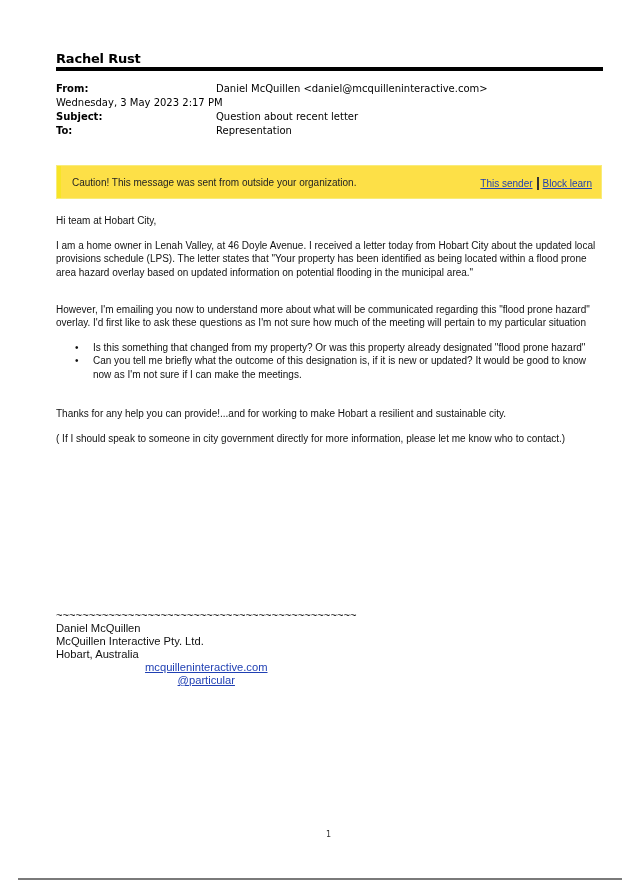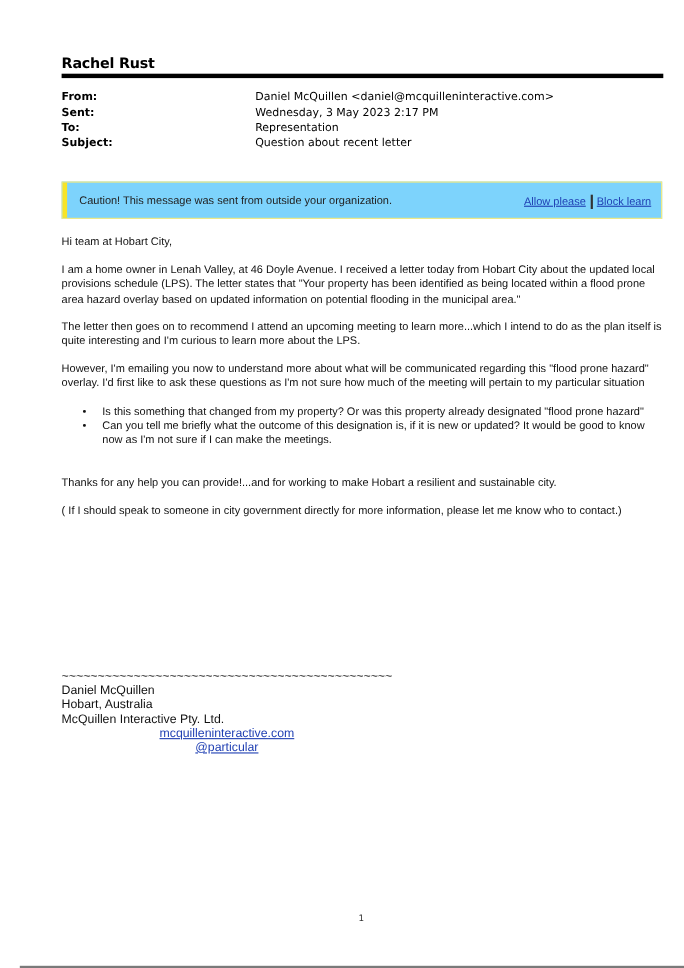--- a/index.html
+++ b/index.html
@@ -1,24 +1,24 @@
 <!DOCTYPE html>
 <html><head>
 <meta charset="utf-8">
 <style>
   html, body { margin: 0; padding: 0; background: #ffffff; }
   body { width: 622px; height: 880px; position: relative; overflow: hidden; color: #000; }
   .page { position: absolute; left: 18px; top: 0; width: 622px; height: 741px; background: #fff; padding-left: 24px; }
   .owner { position: absolute; left: 38px; top: 51px; font-family: "DejaVu Sans", sans-serif; font-weight: bold; font-size: 13px; letter-spacing: -0.2px; }
   .rule { position: absolute; left: 38px; top: 67px; width: 547px; height: 4px; background: #000; }
   .hdr { position: absolute; left: 38px; top: 82px; font-family: "DejaVu Sans", sans-serif; font-size: 10px; line-height: 14px; }
-  .hdr-row { display: flex; height: 14px; gap: 16px; }
+  .hdr-row { display: flex; height: 14px; }
   .hdr-label { width: 160px; font-weight: bold; }
   .hdr-value { white-space: nowrap; }
-  .banner { position: absolute; left: 38px; top: 165px; width: 546px; height: 34px; background: #7dd3fc; border: 1px solid #f8ec7a; box-sizing: border-box; }
+  .banner { position: absolute; left: 38px; top: 165px; width: 546px; height: 34px; background: #fde047; border: 1px solid #f8ec7a; box-sizing: border-box; }
   .banner-accent { position: absolute; left: 0; top: 0; width: 4px; height: 100%; background: #f7e427; }
   .banner-text { position: absolute; left: 15px; top: 11px; font-family: "Liberation Sans", sans-serif; font-size: 10px; color: #222; }
   .banner-links { position: absolute; right: 9px; top: 11px; font-family: "Liberation Sans", sans-serif; font-size: 10px; display: flex; align-items: center; }
   .banner-links a { color: #1f3fb3; text-decoration: underline; cursor: pointer; }
   .banner-sep { display: inline-block; width: 2px; height: 13px; background: #333; margin: 0 4px; }
   .body { position: absolute; left: 38px; top: 214px; width: 548px; font-family: "Liberation Sans", sans-serif; font-size: 10px; line-height: 13.2px; color: #111; }
   .body p { margin: 0; }
   .gap-s { height: 12px; }
   .bullets { margin: 12px 0 0 0; padding: 0; list-style: none; }
   .bullets li { position: relative; padding-left: 37px; }
@@ -35,49 +35,47 @@
 
   <div class="owner">Rachel Rust</div>
   <div class="rule"></div>
 
   <div class="hdr">
     <div class="hdr-row">
       <span class="hdr-label">From:</span>
       <span class="hdr-value">Daniel McQuillen &lt;daniel@mcquilleninteractive.com&gt;</span>
     </div>
     <div class="hdr-row">
-      <span class="hdr-label">Sent:</span>
       <span class="hdr-value">Wednesday, 3 May 2023 2:17 PM</span>
+    </div>
+    <div class="hdr-row">
+      <span class="hdr-label">Subject:</span>
+      <span class="hdr-value">Question about recent letter</span>
     </div>
     <div class="hdr-row">
       <span class="hdr-label">To:</span>
       <span class="hdr-value">Representation</span>
-    </div>
-    <div class="hdr-row">
-      <span class="hdr-label">Subject:</span>
-      <span class="hdr-value">Question about recent letter</span>
     </div>
   </div>
 
   <div class="banner">
     <div class="banner-accent"></div>
     <span class="banner-text">Caution! This message was sent from outside your organization.</span>
     <div class="banner-links">
-      <a>Allow please</a>
+      <a>This sender</a>
       <span class="banner-sep"></span>
       <a>Block learn</a>
     </div>
   </div>
 
   <div class="body">
     <p>Hi team at Hobart City,</p>
     <div class="gap-s"></div>
     <p>I am a home owner in Lenah Valley, at 46 Doyle Avenue. I received a letter today from Hobart City about the updated local provisions schedule (LPS). The letter states that "Your property has been identified as being located within a flood prone area hazard overlay based on updated information on potential flooding in the municipal area."</p>
     <div class="gap-s"></div>
-    <p>The letter then goes on to recommend I attend an upcoming meeting to learn more...which I intend to do as the plan itself is quite interesting and I'm curious to learn more about the LPS.</p>
     <div class="gap-s"></div>
     <p>However, I'm emailing you now to understand more about what will be communicated regarding this "flood prone hazard" overlay. I'd first like to ask these questions as I'm not sure how much of the meeting will pertain to my particular situation</p>
     <ul class="bullets">
       <li>
         <span class="bullet">•</span>
         <span>Is this something that changed from my property? Or was this property already designated "flood prone hazard"</span>
       </li>
       <li>
         <span class="bullet">•</span>
         <span>Can you tell me briefly what the outcome of this designation is, if it is new or updated? It would be good to know now as I'm not sure if I can make the meetings.</span>
@@ -87,21 +85,21 @@
     <p>Thanks for any help you can provide!...and for working to make Hobart a resilient and sustainable city.</p>
     <div class="gap-s"></div>
     <p>( If I should speak to someone in city government directly for more information, please let me know who to contact.)</p>
     <div class="gap-s"></div>
     <div class="gap-s"></div>
   </div>
 
   <div class="sig">
     <div>~~~~~~~~~~~~~~~~~~~~~~~~~~~~~~~~~~~~~~~~~~~~~~</div>
     <div>Daniel McQuillen</div>
+    <div>McQuillen Interactive Pty. Ltd.</div>
     <div>Hobart, Australia</div>
-    <div>McQuillen Interactive Pty. Ltd.</div>
     <a>mcquilleninteractive.com</a>
     <a>@particular</a>
   </div>
 
   <div class="pagenum">1</div>
   <div class="bottom-rule"></div>
 </div>
 
 </body></html>

